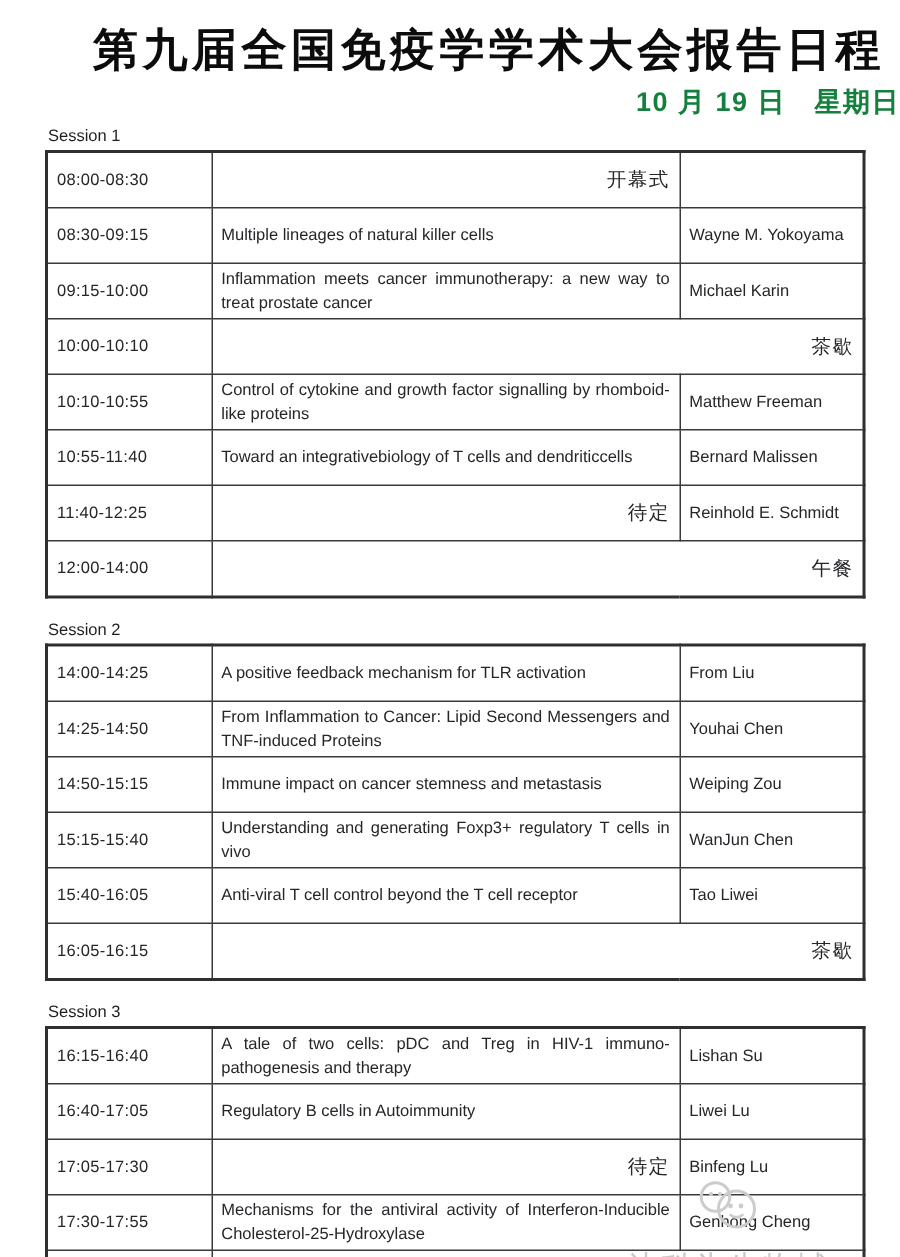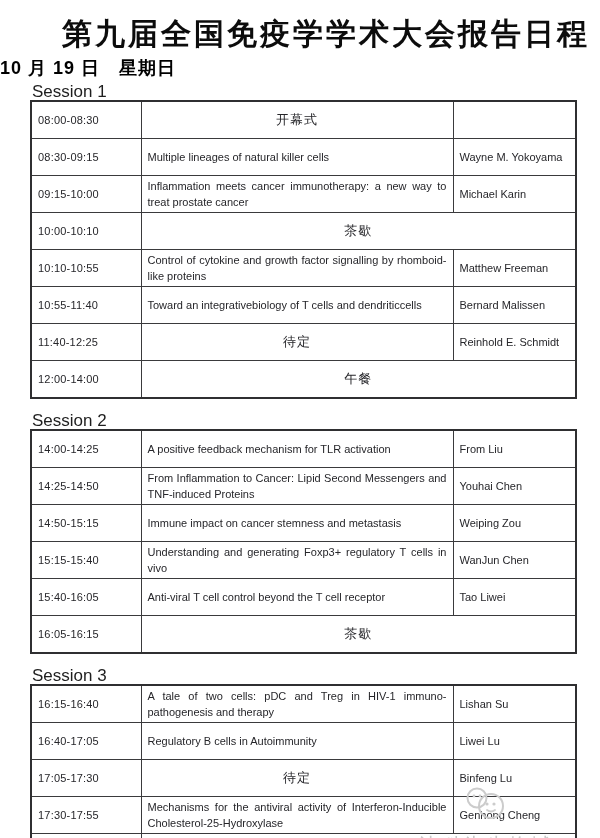--- a/index.html
+++ b/index.html
@@ -6,41 +6,41 @@
   .page{
     width:600px;height:838px;position:relative;background:#ffffff;
     font-family:"Liberation Sans",sans-serif;color:#26262a;overflow:hidden;
   }
   .title{
     margin:14px 10px 2px;text-align:right;
     font-family:"DejaVu Serif",serif;font-weight:bold;
     font-size:30px;line-height:40px;letter-spacing:3px;color:#0c0c0c;
   }
   .date{
-    text-align:left;font-weight:bold;font-size:18px;line-height:24px;
-    letter-spacing:1px;color:#000000;
+    text-align:right;font-weight:bold;font-size:18px;line-height:24px;
+    letter-spacing:1px;color:#15803d;
   }
   .session{margin:0 25px 0 30px;}
   .session-label{
-    font-size:17px;line-height:13px;color:#1e1e1e;
+    font-size:11px;line-height:13px;color:#1e1e1e;
     margin:15px 0 2px 2px;
   }
   .session:first-of-type .session-label{margin-top:5px;}
   table.schedule{
     border-collapse:collapse;table-layout:fixed;width:545px;
     border:2px solid #2f2f31;
   }
   table.schedule td{
     border:1px solid #3a3a3c;vertical-align:middle;
     padding:2px 6px;font-size:11px;line-height:16px;height:32px;
     color:#26262a;overflow:hidden;
   }
   td.time-cell{padding-left:8px;font-size:11.5px;letter-spacing:0.2px;}
   td.topic-cell{text-align:justify;text-justify:inter-word;}
-  td.topic-cell.cjk{font-size:13px;text-align:center;letter-spacing:1px;}
+  td.topic-cell.cjk{font-size:13px;text-align:right;letter-spacing:1px;}
   td.speaker-cell{font-size:11.5px;}
   .watermark{
     position:absolute;left:418px;top:784px;display:flex;align-items:center;
     gap:5px;color:#c9c9c9;z-index:5;pointer-events:none;white-space:nowrap;flex-direction:column;
   }
   .wm-text{font-size:21px;letter-spacing:1.5px;line-height:38px;}
 </style>
 </head>
 <body>
 

